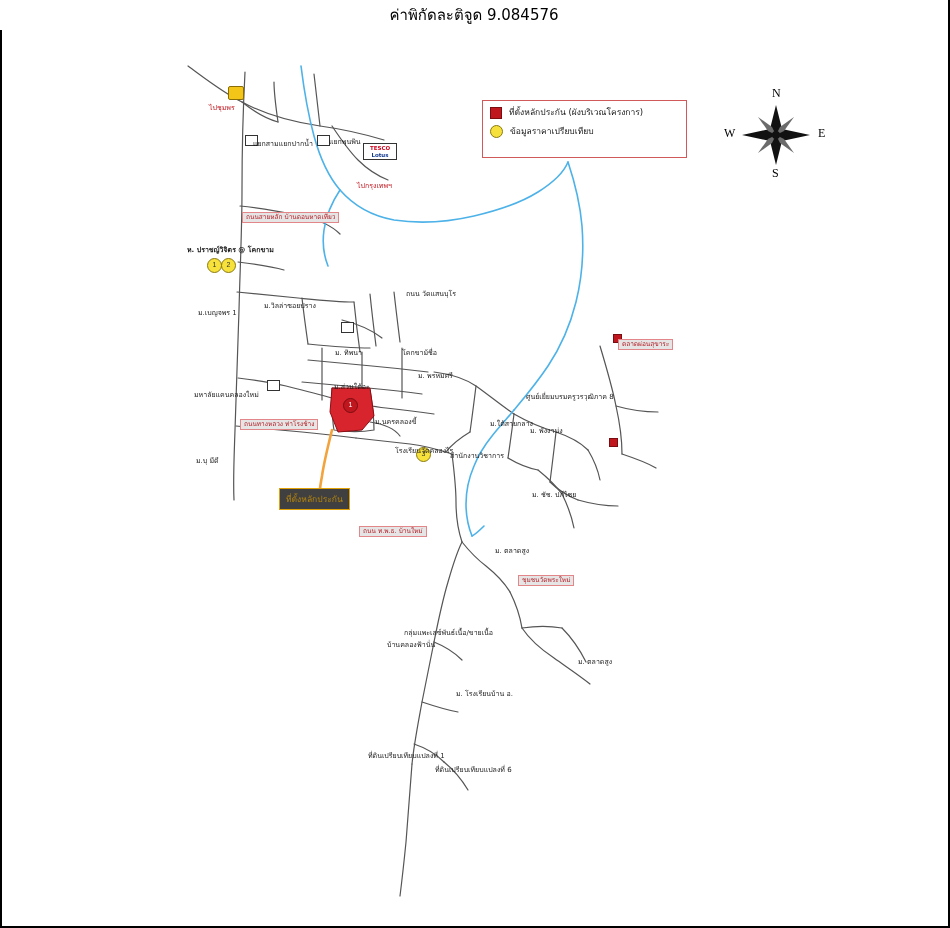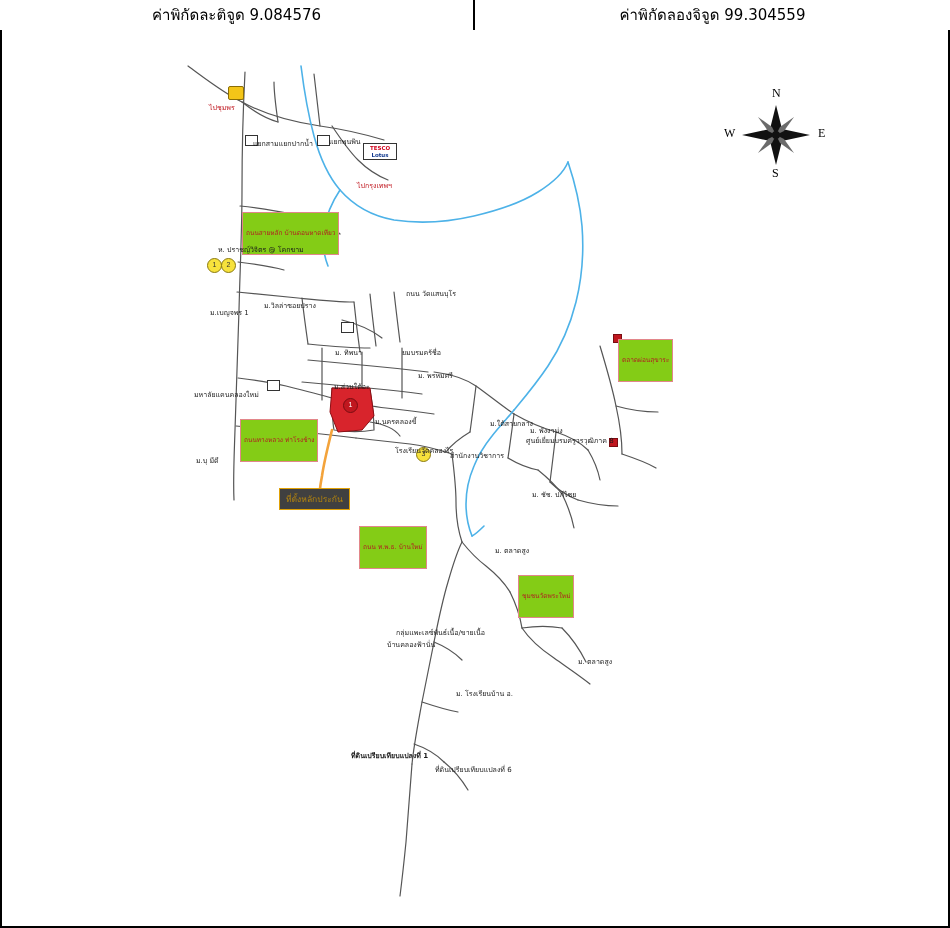--- a/index.html
+++ b/index.html
@@ -129,23 +129,23 @@
     line-height: 1.15;
   }
   .mlabel.red {
     color: #c0171f;
   }
   
   .road-banner {
     position: absolute;
     font-size: 6.5px;
     color: #b21a22;
-    background: #84cc16;
+    background: #e5e5e5;
     border: 1px solid #e2868a;
-    padding: 17px 3px;
+    padding: 1px 3px;
     white-space: nowrap;
     line-height: 1.1;
   }
   
   .callout {
     position: absolute;
     left: 277px;
     top: 458px;
     background: #404040;
     border: 1px solid #e0a106;
@@ -224,21 +224,20 @@
     border: 1px solid #7a0d12;
   }
 </style>
 </head>
 <body>
 
 <div id="page">
 
   <div class="header">
     <div class="header-cell left">ค่าพิกัดละติจูด 9.084576</div>
-    <div class="header-cell right">ค่าพิกัดลองจิจูด 99.304559</div>
   </div>
 
   <div class="map-frame">
 
     <svg class="map-svg" width="946" height="896" viewBox="0 0 946 896">
       <g fill="none" stroke="#555" stroke-width="1.2" stroke-linecap="round" stroke-linejoin="round">
 
         <path d="M243 42 C241 80, 240 120, 240 160 C240 200, 238 240, 237 280 C236 320, 234 360, 233 400 C232 430, 231 450, 232 470"></path>
 
         <path d="M186 36 C200 46, 220 62, 240 72 C262 84, 290 92, 318 96 C340 99, 362 104, 382 110"></path>
@@ -313,20 +312,30 @@
         <path d="M512 380 C504 390, 496 398, 490 406 C482 416, 476 426, 472 436 C466 450, 464 462, 464 474 C464 486, 466 496, 470 506"></path>
         <path d="M470 506 C474 504, 478 500, 482 496"></path>
         <path d="M338 160 C330 172, 324 186, 322 200 C320 214, 322 226, 326 236"></path>
       </g>
 
       <g fill="none" stroke="#f3a33b" stroke-width="2.6" stroke-linecap="round">
         <path d="M330 400 C326 416, 322 432, 320 446 C319 452, 318 456, 318 460"></path>
       </g>
     </svg>
 
+    <div class="legend">
+      <div class="legend-row">
+        <span class="legend-swatch-sq"></span>
+        <span class="legend-text">ที่ตั้งหลักประกัน (ผังบริเวณโครงการ)</span>
+      </div>
+      <div class="legend-row">
+        <span class="legend-swatch-circ"></span>
+        <span class="legend-text">ข้อมูลราคาเปรียบเทียบ</span>
+      </div>
+    </div>
 
     <div class="compass">
       <svg width="112" height="98" viewBox="0 0 112 98">
         <g transform="translate(56,49)">
           <polygon points="0,-30 6,-6 0,0 -6,-6" fill="#111"></polygon>
           <polygon points="0,30 6,6 0,0 -6,6" fill="#111"></polygon>
           <polygon points="-34,0 -6,-6 0,0 -6,6" fill="#111"></polygon>
           <polygon points="34,0 6,-6 0,0 6,6" fill="#111"></polygon>
           <polygon points="-18,-18 -4,-8 0,0 -8,-4" fill="#6b6b6b"></polygon>
           <polygon points="18,-18 4,-8 0,0 8,-4" fill="#6b6b6b"></polygon>
@@ -368,39 +377,39 @@
     <div class="road-banner" style="left:240px; top:182px;">ถนนสายหลัก บ้านดอนหาดเทียว</div>
     <div class="road-banner" style="left:238px; top:389px;">ถนนทางหลวง ท่าโรงช้าง</div>
     <div class="road-banner" style="left:357px; top:496px;">ถนน ท.พ.ธ. บ้านใหม่</div>
     <div class="road-banner" style="left:616px; top:309px;">ตลาดผ่อนสุขาระ</div>
     <div class="road-banner" style="left:516px; top:545px;">ชุมชนวัดพระใหม่</div>
 
     <div class="mlabel red" style="left:183px; top:74px;margin-left:24px;">ไปชุมพร</div>
     <div class="mlabel" style="left:243px; top:110px;padding-left:8px;">แยกสามแยกปากน้ำ</div>
     <div class="mlabel" style="left:327px; top:108px;">แยกพุนพิน</div>
     <div class="mlabel red" style="left:355px; top:152px;">ไปกรุงเทพฯ</div>
-    <div class="mlabel" style="left:216px; top:216px;">ห. ปราชญ์วิจิตร @ โคกขาม</div>
-    <div class="mlabel" style="left:196px; top:279px;margin-left:12px;">ม.เบญจพร 1</div>
+    <div class="mlabel" style="left:185px; top:216px;font-weight:bold;">ห. ปราชญ์วิจิตร @ โคกขาม</div>
+    <div class="mlabel" style="left:196px; top:279px;">ม.เบญจพร 1</div>
     <div class="mlabel" style="left:262px; top:272px;">ม.วิลล่าซอยปราง</div>
     <div class="mlabel" style="left:404px; top:260px;">ถนน วัดแสนบุโร</div>
     <div class="mlabel" style="left:416px; top:294px;margin-top:48px;">ม. พรหมศรี</div>
     <div class="mlabel" style="left:333px; top:319px;">ม. ทิพนา</div>
-    <div class="mlabel" style="left:400px; top:319px;">ยมบรมคร้ชื่อ</div>
+    <div class="mlabel" style="left:400px; top:319px;">โคกขาม้ชื่อ</div>
     <div class="mlabel" style="left:332px; top:353px;text-align:right;">ม.ส่วนใต้อะ</div>
     <div class="mlabel" style="left:192px; top:361px;">มหาลัยแคนคลองใหม่</div>
-    <div class="mlabel" style="left:524px; top:363px;margin-top:44px;">ศูนย์เยี่ยมบรมครูวรวุฒิภาค 8</div>
+    <div class="mlabel" style="left:524px; top:363px;">ศูนย์เยี่ยมบรมครูวรวุฒิภาค 8</div>
     <div class="mlabel" style="left:373px; top:388px;">ม.นครคลองขี้</div>
     <div class="mlabel" style="left:488px; top:390px;">ม.ใต้สายกลาง</div>
     <div class="mlabel" style="left:528px; top:397px;">ม. พังงาน่ง</div>
     <div class="mlabel" style="left:194px; top:427px;">ม.บุ มีดี</div>
     <div class="mlabel" style="left:393px; top:417px;">โรงเรียนวัดคลองไร</div>
     <div class="mlabel" style="left:448px; top:422px;">สำนักงานวิชาการ</div>
     <div class="mlabel" style="left:530px; top:461px;">ม. ชัช. ปภ์ไชย</div>
     <div class="mlabel" style="left:493px; top:517px;">ม. ตลาดสูง</div>
-    <div class="mlabel" style="left:370px; top:599px;padding-left:24px;">กลุ่มแพะเลซ์พันธ์เนื้อ/ขายเนื้อ</div>
+    <div class="mlabel" style="left:378px; top:599px;padding-left:24px;">กลุ่มแพะเลซ์พันธ์เนื้อ/ขายเนื้อ</div>
     <div class="mlabel" style="left:385px; top:611px;">บ้านคลองฟ้านั่น</div>
     <div class="mlabel" style="left:576px; top:628px;">ม. ตลาดสูง</div>
     <div class="mlabel" style="left:454px; top:636px;margin-top:24px;">ม. โรงเรียนบ้าน อ.</div>
-    <div class="mlabel" style="left:349px; top:722px;font-weight:bold;">ที่ดินเปรียบเทียบแปลงที่ 1</div>
+    <div class="mlabel" style="left:366px; top:722px;">ที่ดินเปรียบเทียบแปลงที่ 1</div>
     <div class="mlabel" style="left:433px; top:736px;">ที่ดินเปรียบเทียบแปลงที่ 6</div>
 
   </div>
 </div>
 
 </body></html>

